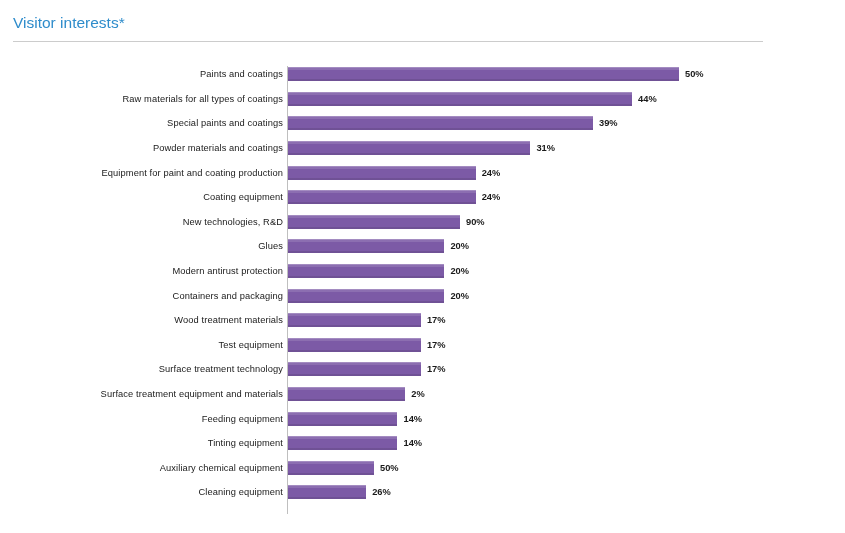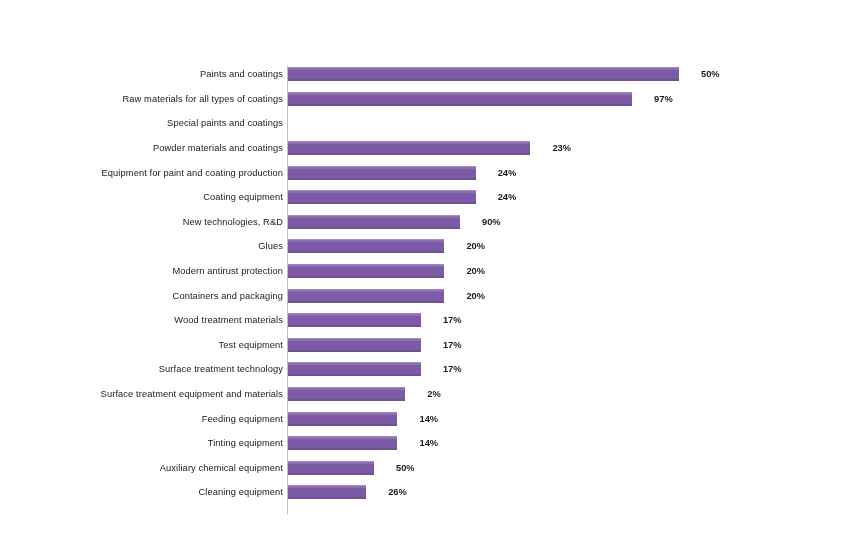--- a/index.html
+++ b/index.html
@@ -93,59 +93,67 @@
     height: 14px;
     background: #7c5aa6;
     background-image: linear-gradient(to bottom,
         #9a7bbd 0px, #9a7bbd 1px,
         #8364ad 1px, #8364ad 3px,
         #7c5aa6 3px, #7c5aa6 12px,
         #6f4f97 12px, #6f4f97 14px);
     box-sizing: border-box;
   }
   .bar-value {
-    margin-left: 22px;
+    margin-left: 6px;
     font-size: 9.3px;
     line-height: 12px;
     color: #1a1a1a;
     font-weight: bold;
     white-space: nowrap;
   }
 </style>
 </head>
 <body>
 
 <div id="page">
 
+  <div class="panel-header">
+    <div class="panel-title">Visitor interests*</div>
+    <div class="title-rule"></div>
+  </div>
 
   <div class="chart">
     <div class="chart-rows" id="chart-rows">
       <div class="axis-line"></div>
     <div class="row">
           <div class="cat-label">Paints and coatings</div>
           <div class="bar-wrap">
             <div class="bar" style="width: 391px; background: linear-gradient(rgba(255, 255, 255, 0.3) 0px, rgba(255, 255, 255, 0.3) 1px, rgba(255, 255, 255, 0.12) 1px, rgba(255, 255, 255, 0.12) 3px, rgba(255, 255, 255, 0) 3px, rgba(255, 255, 255, 0) 12px, rgba(0, 0, 0, 0.1) 12px, rgba(0, 0, 0, 0.1) 14px) rgb(124, 90, 166);"></div>
             <div class="bar-value">50%</div>
           </div>
         </div>
         <div class="row">
           <div class="cat-label">Raw materials for all types of coatings</div>
           <div class="bar-wrap">
             <div class="bar" style="width: 344.08px; background: linear-gradient(rgba(255, 255, 255, 0.3) 0px, rgba(255, 255, 255, 0.3) 1px, rgba(255, 255, 255, 0.12) 1px, rgba(255, 255, 255, 0.12) 3px, rgba(255, 255, 255, 0) 3px, rgba(255, 255, 255, 0) 12px, rgba(0, 0, 0, 0.1) 12px, rgba(0, 0, 0, 0.1) 14px) rgb(124, 90, 166);"></div>
-            <div class="bar-value">97%</div>
+            <div class="bar-value">44%</div>
           </div>
         </div>
         <div class="row">
           <div class="cat-label">Special paints and coatings</div>
+          <div class="bar-wrap">
+            <div class="bar" style="width: 304.98px; background: linear-gradient(rgba(255, 255, 255, 0.3) 0px, rgba(255, 255, 255, 0.3) 1px, rgba(255, 255, 255, 0.12) 1px, rgba(255, 255, 255, 0.12) 3px, rgba(255, 255, 255, 0) 3px, rgba(255, 255, 255, 0) 12px, rgba(0, 0, 0, 0.1) 12px, rgba(0, 0, 0, 0.1) 14px) rgb(124, 90, 166);"></div>
+            <div class="bar-value">39%</div>
+          </div>
         </div>
         <div class="row">
           <div class="cat-label">Powder materials and coatings</div>
           <div class="bar-wrap">
             <div class="bar" style="width: 242.42px; background: linear-gradient(rgba(255, 255, 255, 0.3) 0px, rgba(255, 255, 255, 0.3) 1px, rgba(255, 255, 255, 0.12) 1px, rgba(255, 255, 255, 0.12) 3px, rgba(255, 255, 255, 0) 3px, rgba(255, 255, 255, 0) 12px, rgba(0, 0, 0, 0.1) 12px, rgba(0, 0, 0, 0.1) 14px) rgb(124, 90, 166);"></div>
-            <div class="bar-value">23%</div>
+            <div class="bar-value">31%</div>
           </div>
         </div>
         <div class="row">
           <div class="cat-label">Equipment for paint and coating production</div>
           <div class="bar-wrap">
             <div class="bar" style="width: 187.68px; background: linear-gradient(rgba(255, 255, 255, 0.3) 0px, rgba(255, 255, 255, 0.3) 1px, rgba(255, 255, 255, 0.12) 1px, rgba(255, 255, 255, 0.12) 3px, rgba(255, 255, 255, 0) 3px, rgba(255, 255, 255, 0) 12px, rgba(0, 0, 0, 0.1) 12px, rgba(0, 0, 0, 0.1) 14px) rgb(124, 90, 166);"></div>
             <div class="bar-value">24%</div>
           </div>
         </div>
         <div class="row">

